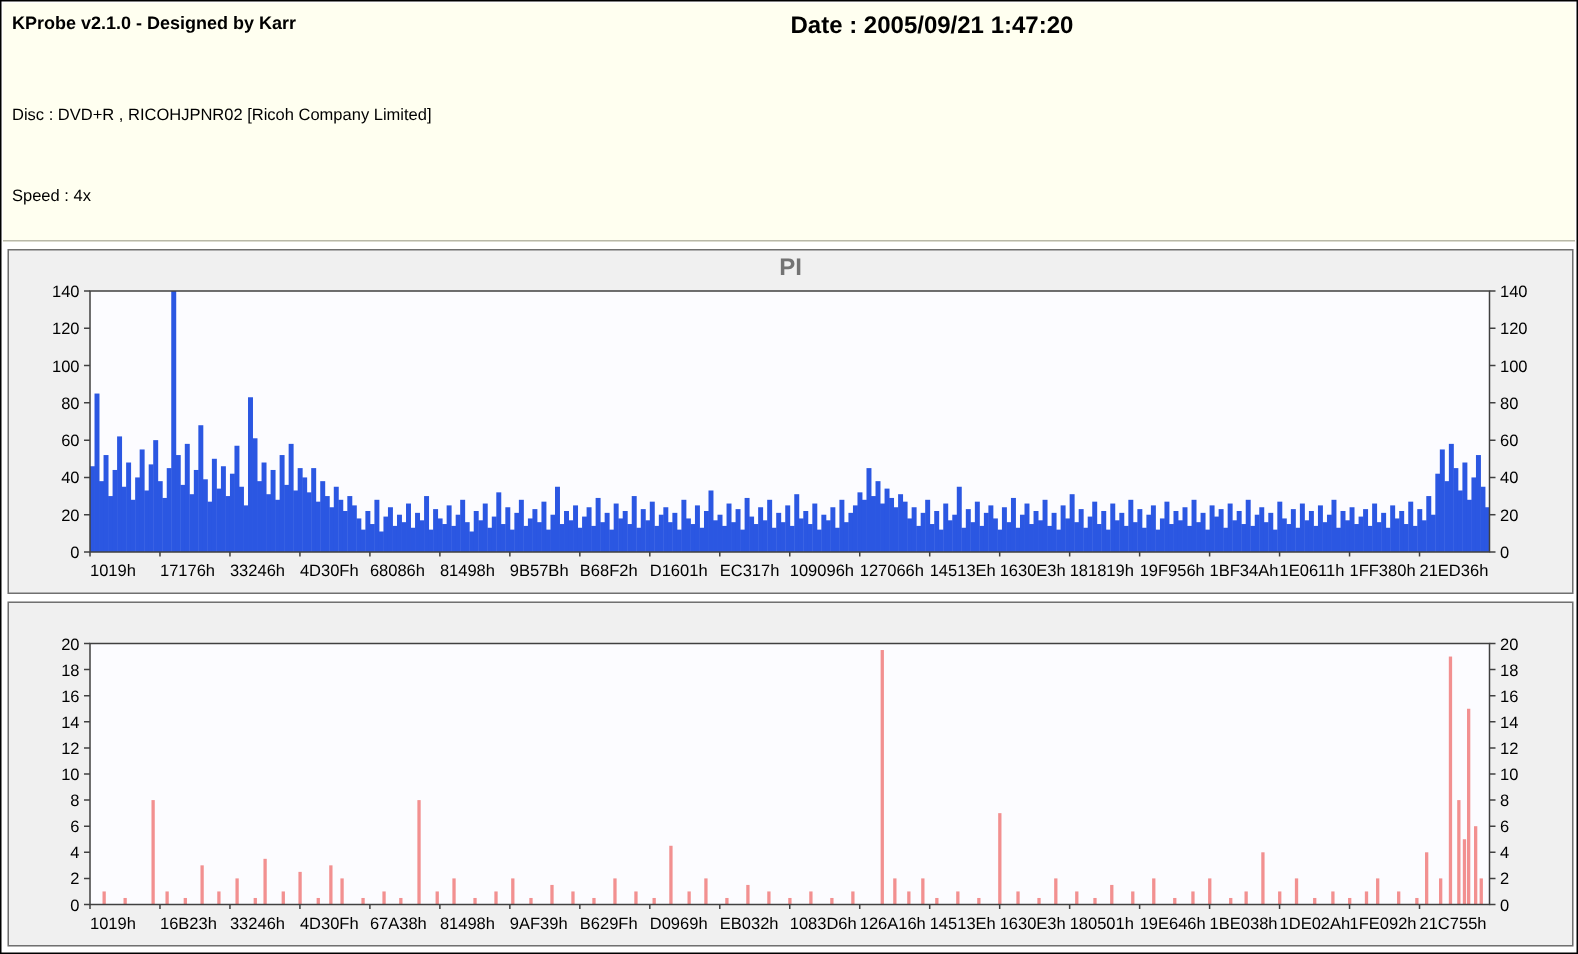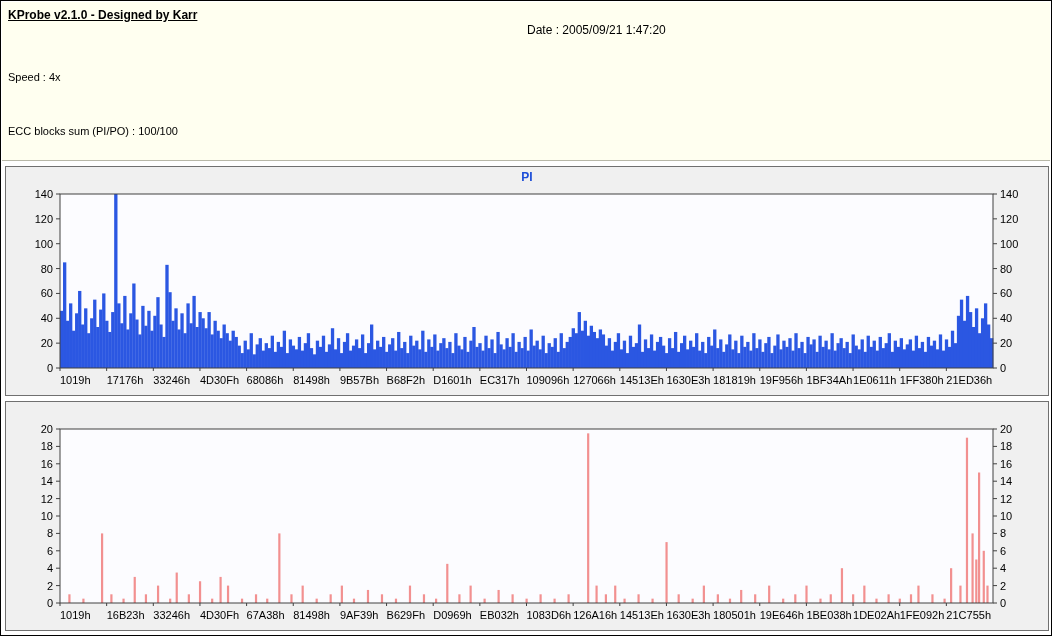--- a/index.html
+++ b/index.html
@@ -6,46 +6,47 @@
   .window {
     position:relative; width:1052px; height:636px; background:#ffffff;
     border:1px solid #000000; box-sizing:border-box; overflow:hidden;
   }
   .header-panel {
     position:absolute; left:1px; top:1px; width:1048px; height:159px;
     background:#fffff0; border-bottom:1px solid #b8b8a8; box-sizing:border-box;
   }
   .app-title {
     position:absolute; left:6px; top:6px; font-size:12px; font-weight:bold;
-    text-decoration:underline; color:#000;
+    color:#000;
   }
-  .scan-date { position:absolute; left:525px; top:21px; font-size:12px; color:#000; }
+  .scan-date { position:absolute; left:525px; top:7px; font-size:16px; color:#000;font-weight:bold; }
   .info { position:absolute; left:6px; top:30px; font-size:11px; color:#000; line-height:18px; white-space:pre; }
   .chart-panel {
     position:absolute; left:4px; width:1044px; height:230px;
     background:#f0f0f0; border:1px solid #707070; box-sizing:border-box;
   }
   .chart-panel.pi { top:165px; }
   .chart-panel.po { top:400px; }
   .chart-title {
     position:absolute; left:0; top:3px; width:100%; text-align:center;
-    font-size:12px; font-weight:bold; color:#1d4ed8;
+    font-size:16px; font-weight:bold; color:#737373;
   }
   .chart-svg { position:absolute; left:1px; top:17px; width:1040px; height:210px; }
   svg text { font-family:"Liberation Sans",sans-serif; font-size:11px; fill:#000; }
 </style>
 </head>
 <body>
 
 <div class="window">
 
   <div class="header-panel">
     <span class="app-title">KProbe v2.1.0 - Designed by Karr</span>
     <span class="scan-date">Date : 2005/09/21 1:47:20</span>
     <div class="info">
+      <div class="info-line">Disc : DVD+R , RICOHJPNR02 [Ricoh Company Limited]</div>
       <div class="info-line">Speed : 4x</div>
       <div class="info-line">ECC blocks sum (PI/PO) : 100/100</div>
       <div class="info-line">Scanned range : 0 - 230446h</div>
       <div class="info-line">PI Max= 146 , Average= 16.56 , Total= 23350</div>
       <div class="info-line">PO Max= 20 , Average= 0.24 , Total= 343</div>
     </div>
   </div>
 
   <div class="chart-panel pi">
     <div class="chart-title">PI</div>

